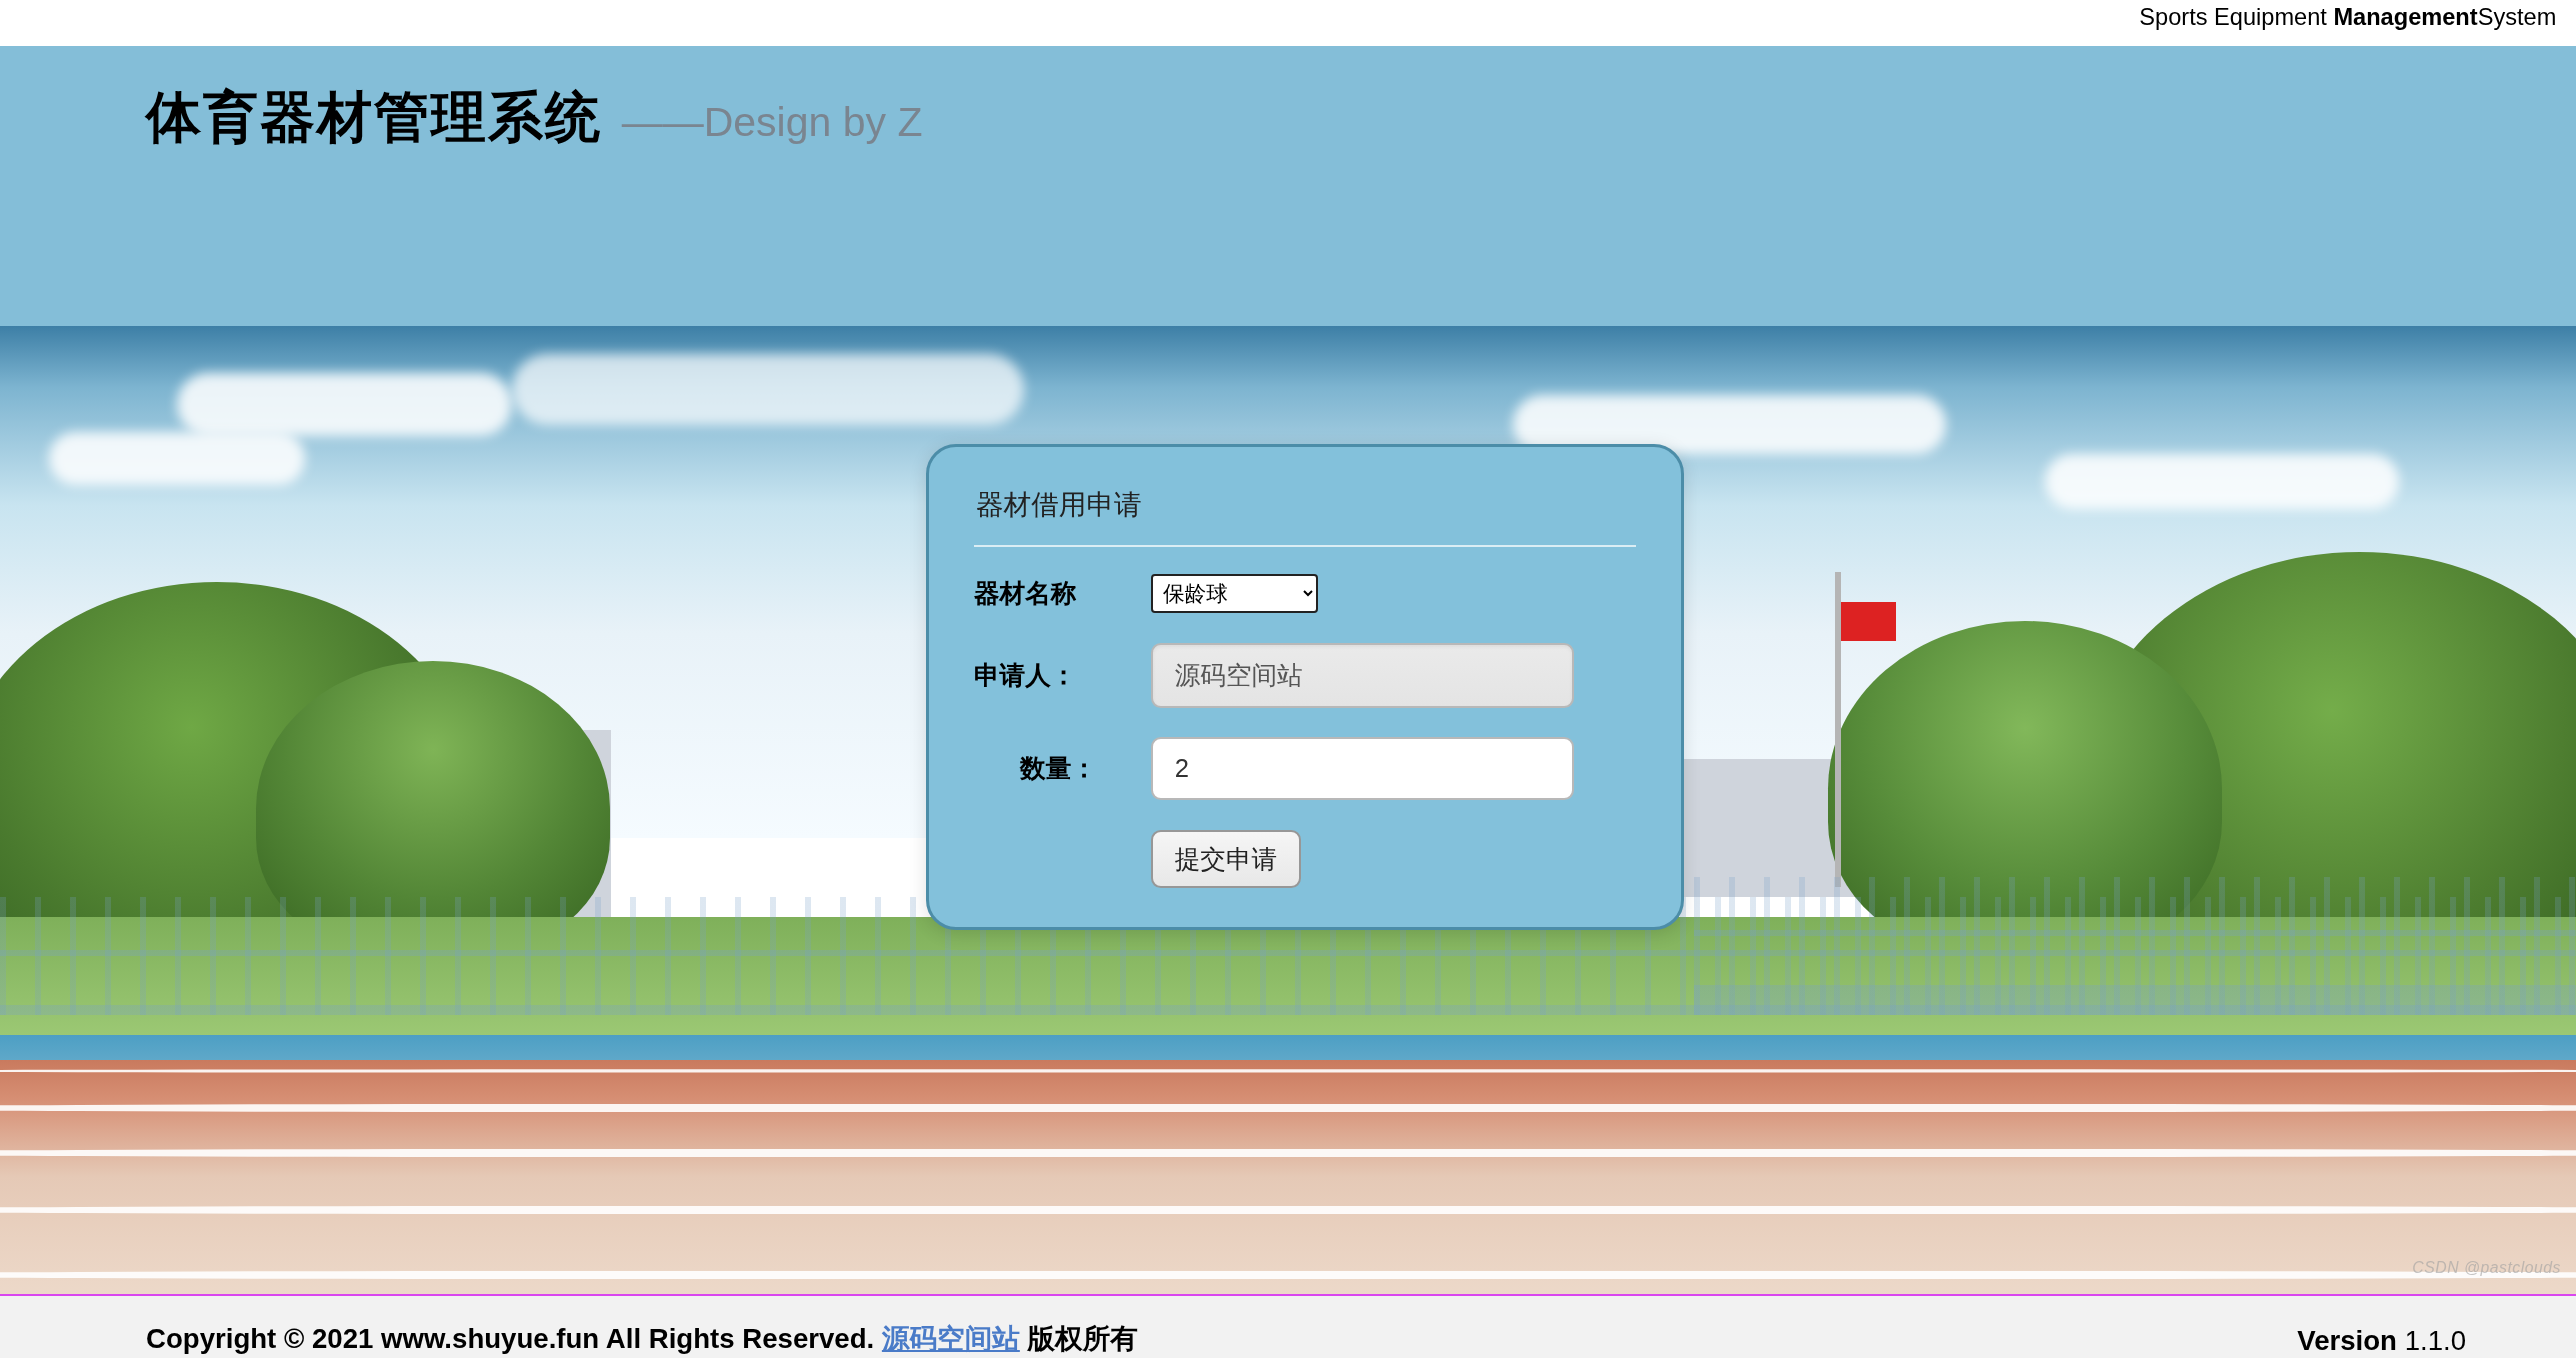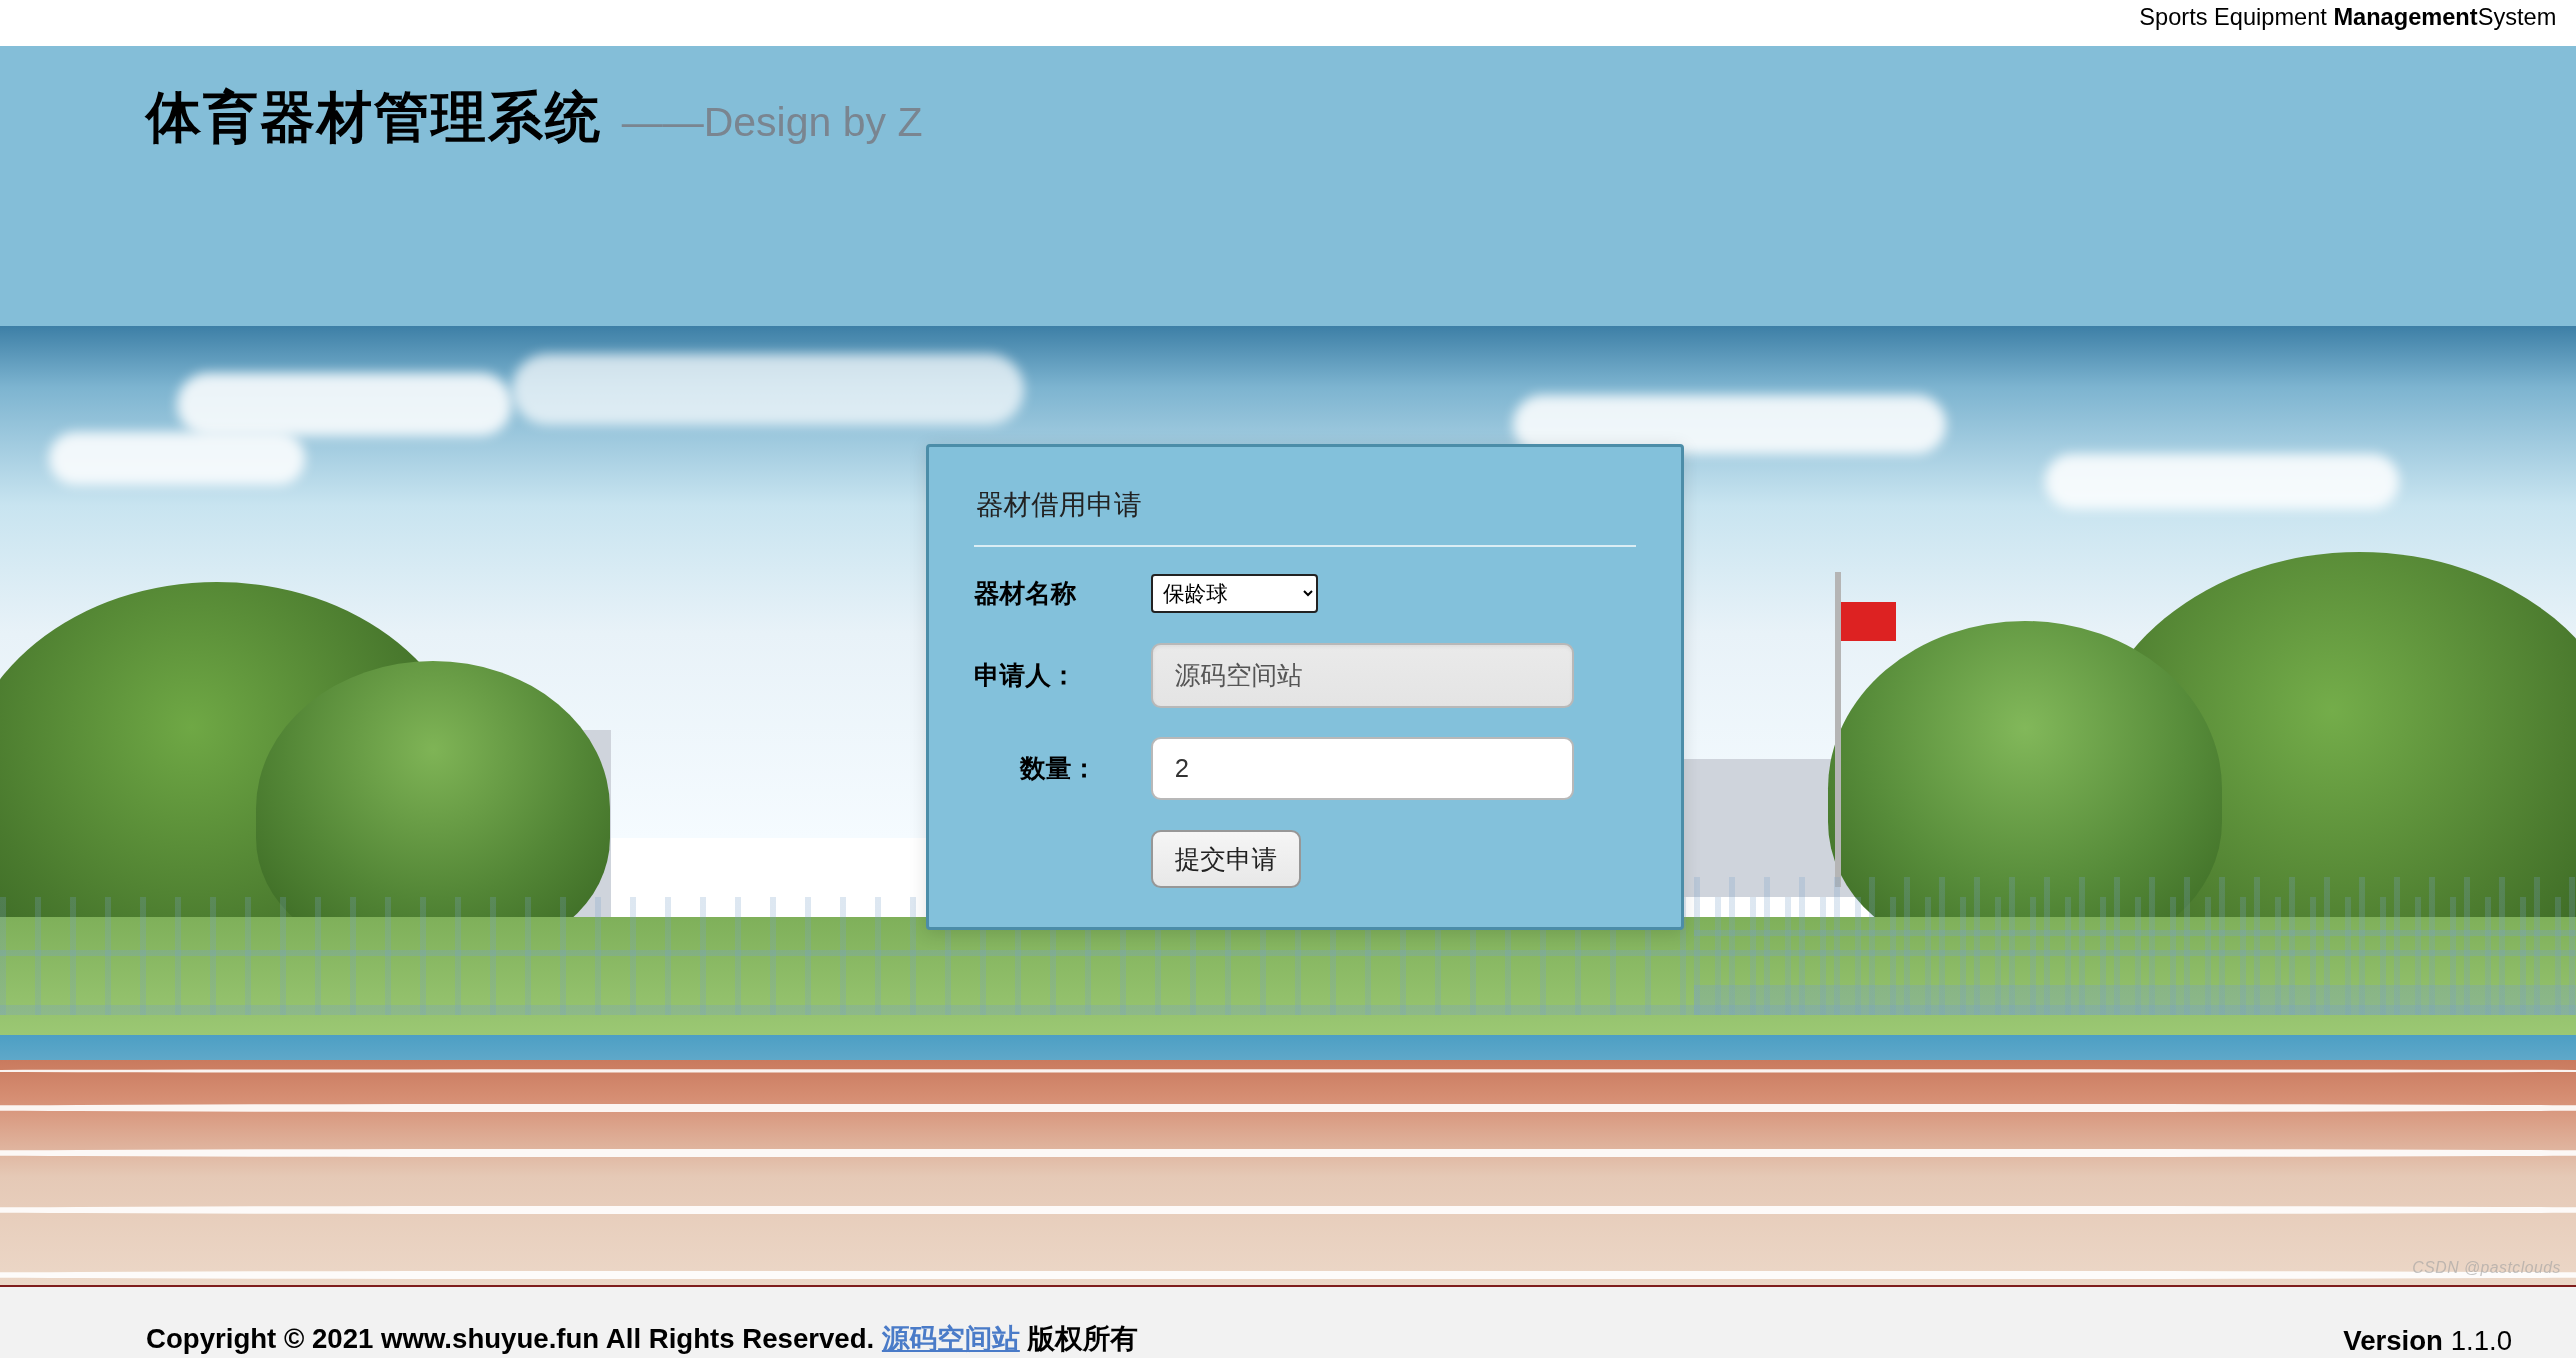--- a/index.html
+++ b/index.html
@@ -50,33 +50,33 @@
     .grass { position: absolute; left: 0; right: 0; top: 591px; height: 158px; background: linear-gradient(180deg, #7fb05a 0%, #a5d07c 100%); }
     
     .track { position: absolute; left: 0; right: 0; top: 709px; bottom: 0; background: linear-gradient(180deg, #4d9fc4 0%, #5fa8c9 8%, #c97a5e 8%, #d68e73 20%, #e5c9b6 45%, #f0e0d2 100%); }
     .lane { position: absolute; left: -197px; right: -197px; height: 7.9px; background: rgba(255,255,255,0.9); border-radius: 50%/100%; }
     .l0 { top: 741px; transform: scaleY(0.4); }
     .l1 { top: 778px; }
     .l2 { top: 823px; }
     .l3 { top: 880px; }
     .l4 { top: 945px; }
     
-    .card { position: absolute; left: 926px; top: 118px; width: 758px; background: #83c1db; border: 3px solid #4c8da8; border-radius: 4px; padding: 39px 45px 39px 45px; box-shadow: 0 3.9px 17.7px rgba(0,0,0,0.12); }
+    .card { position: absolute; left: 926px; top: 118px; width: 758px; background: #83c1db; border: 3px solid #4c8da8; border-radius: 30px; padding: 39px 45px 39px 45px; box-shadow: 0 3.9px 17.7px rgba(0,0,0,0.12); }
     .card-title { font-size: 27.6px; color: #222; margin-bottom: 21.7px; padding-left: 2px; }
     .card-hr { border: none; border-top: 2px solid rgba(255,255,255,0.7); margin-bottom: 27.6px; }
     .form-row { display: flex; align-items: center; margin-bottom: 29.5px; }
     .form-label { width: 177px; font-size: 25.6px; font-weight: 700; color: #000; text-align: left; }
     .fl-center { text-align: center; padding-right: 8px; }
     .text-input { width: 423px; height: 65px; padding: 0 21.7px; font-size: 25.6px; background: linear-gradient(#eaeaea,#e4e4e4); border: 2px solid #b8b8b8; border-radius: 9.8px; color: #555; box-shadow: inset 0 2px 3.9px rgba(0,0,0,0.06); }
     .select-input { width: 167px; height: 39px; font-size: 21.7px; background: #fff; border: 2px solid #222; border-radius: 3.9px; padding: 0 5.9px; }
     .num-input { width: 423px; height: 63px; padding: 0 21.7px; font-size: 25.6px; background: #fff; border: 2px solid #b8b8b8; border-radius: 9.8px; color: #333; }
     .submit-row { padding-left: 177px; }
     .submit-btn { padding: 9.8px 21.7px; font-size: 25.6px; background: linear-gradient(#f5f5f5,#e8e8e8); border: 2px solid #979797; border-radius: 9.8px; color: #222; cursor: pointer; }
     
-    .footer { position: absolute; left: 0; right: 0; bottom: 0; height: 74px; background: #f2f2f2; border-top: 2px solid #7f1d1d; display: flex; align-items: flex-end; padding: 0 64px 2px 146px; overflow: hidden; }
+    .footer { position: absolute; left: 0; right: 0; bottom: 0; height: 65px; background: #f2f2f2; border-top: 2px solid #d946ef; display: flex; align-items: flex-end; padding: 0 110px 2px 146px; overflow: hidden; }
     .footer-left { font-size: 27.6px; font-weight: 700; color: #000; white-space: nowrap; }
     .footer-link { color: #4a7bc8; font-weight: 700; }
     .footer-suffix { color: #000; }
     .footer-right { margin-left: auto; font-size: 27.6px; color: #000; white-space: nowrap; }
     .footer-right .vlabel { font-weight: 700; }
     
     .watermark { position: absolute; right: 15px; bottom: 73px; font-size: 15.8px; color: rgba(160,160,160,0.6); letter-spacing: 0.5px; font-style: italic; }
   </style>
 </head>
 <body>

